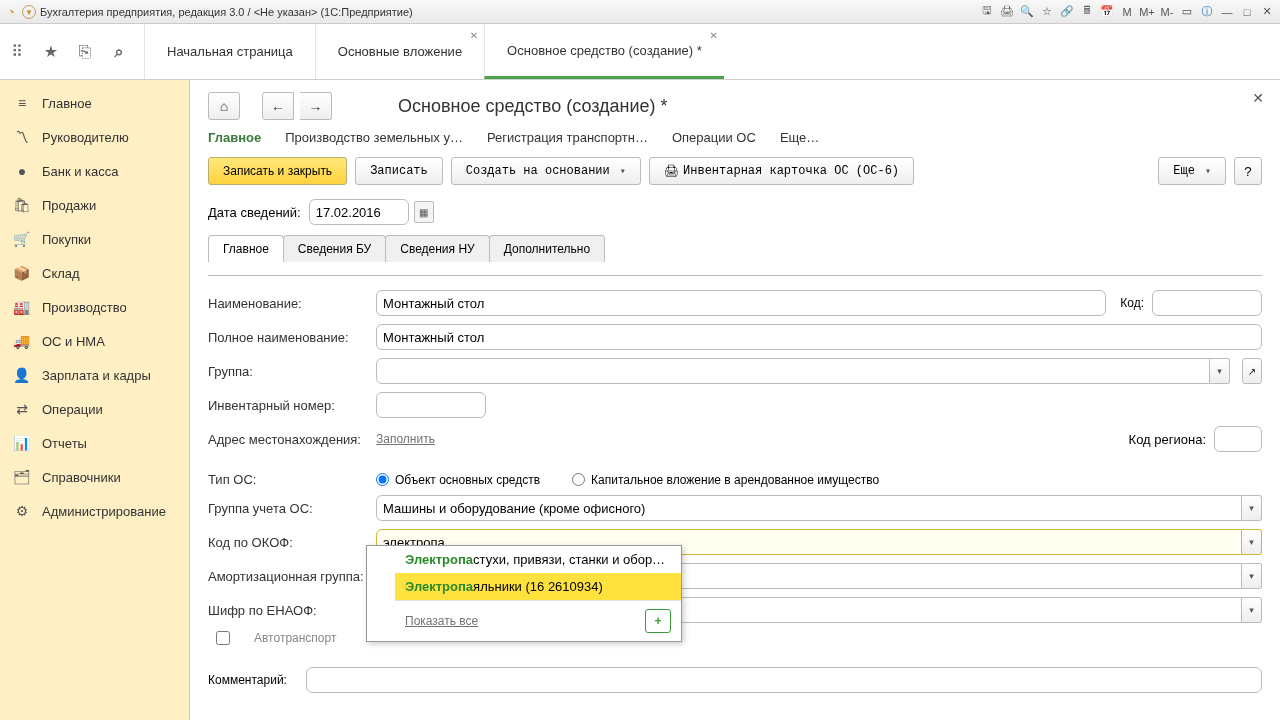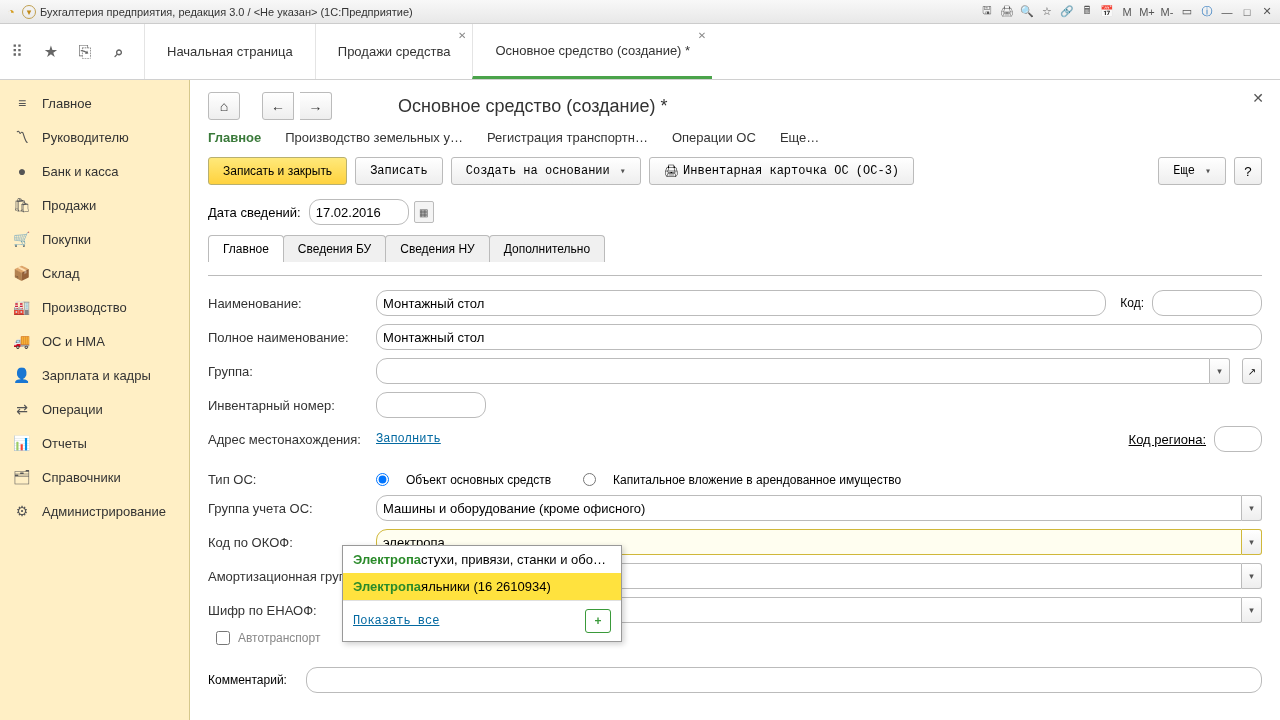--- a/index.html
+++ b/index.html
@@ -39,48 +39,48 @@
   
   .toolbar { display: flex; align-items: center; gap: 8px; margin-bottom: 14px; }
   .btn { height: 28px; padding: 0 14px; border: 1px solid #b8b070; border-radius: 3px; background: linear-gradient(#ffe97a,#ffd23e); font-size: 12px; cursor: pointer; display: inline-flex; align-items: center; gap: 4px; }
   .btn.plain { background: linear-gradient(#fff,#eee); border-color: #bbb; font-family: Liberation Mono, monospace; }
   .btn.drop::after { content: "▾"; margin-left: 6px; font-size: 10px; color: #555; }
   .toolbar .spacer { flex: 1; }
   .sqbtn { width: 28px; height: 28px; border: 1px solid #bbb; border-radius: 3px; background: linear-gradient(#fff,#eee); display: inline-flex; align-items: center; justify-content: center; cursor: pointer; }
   
   .frow { display: flex; align-items: center; margin-bottom: 8px; gap: 8px; }
   .flabel { width: 160px; font-size: 13px; color: #333; }
-  .finput { height: 26px; border: 1px solid #bbb; border-radius: 11px; padding: 0 6px; font-size: 13px; background: #fff; }
+  .finput { height: 26px; border: 1px solid #bbb; border-radius: 6px; padding: 0 6px; font-size: 13px; background: #fff; }
   .finput.wide { flex: 1; }
   .finput.yellow { border: 1px solid #d0b83a; background: #fffef0; outline: none; }
   .dateinp { width: 100px; }
   .datebtn { width: 20px; height: 22px; border: 1px solid #bbb; border-radius: 2px; background: #f4f4f4; margin-left: -3px; display: inline-flex; align-items:center; justify-content:center; font-size:10px; color:#555;}
   
   .subtabs { display: flex; margin: 6px 0 14px 0; }
   .subtab { padding: 6px 14px; border: 1px solid #bbb; border-bottom: none; background: #f0f0f0; font-size: 12px; cursor: pointer; border-radius: 4px 4px 0 0; margin-right: -1px; }
   .subtab.active { background: #fff; position: relative; z-index: 2; }
   .subtabline { border-bottom: 1px solid #bbb; margin-top: -1px; margin-bottom: 14px; }
   
-  .linklike { color: #0369a1; text-decoration: underline; cursor: pointer; font-family: Liberation Mono, monospace; }
-  .radio { display: inline-flex; align-items: center; gap: 17px; margin-right: 24px; cursor: pointer; }
+  .linklike { color: #737373; text-decoration: underline; cursor: pointer; }
+  .radio { display: inline-flex; align-items: center; gap: 6px; margin-right: 24px; cursor: pointer; }
   .radio input { cursor: pointer; }
   
   .selwrap { flex: 1; display: flex; }
   .selwrap .finput { flex: 1; border-top-right-radius: 0; border-bottom-right-radius: 0; }
   .selwrap .ddbtn { width: 20px; height: 26px; border: 1px solid #bbb; border-left: none; border-radius: 0 3px 3px 0; background: linear-gradient(#fff,#eee); display: inline-flex; align-items: center; justify-content: center; font-size: 9px; color: #555; cursor: pointer; }
   .extbtn { width: 20px; height: 26px; border: 1px solid #bbb; border-radius: 3px; background: linear-gradient(#fff,#eee); margin-left: 4px; display: inline-flex; align-items: center; justify-content: center; font-size: 10px; cursor: pointer; }
   
   .dropdown { position: absolute; border: 1px solid #999; background: #fff; z-index: 100; box-shadow: 2px 2px 6px rgba(0,0,0,0.2); }
   .dd-item { padding: 6px 10px; font-size: 13px; cursor: pointer; white-space: nowrap; overflow: hidden; text-overflow: ellipsis; }
   .dd-item.sel { background: #ffe23e; }
   .dd-item .hl { color: #2a8a2a; font-weight: bold; }
   .dd-foot { display: flex; align-items: center; justify-content: space-between; padding: 8px 10px; border-top: 1px solid #e0e0e0; }
   .addbtn { width: 26px; height: 24px; border: 1px solid #3a9a3a; border-radius: 3px; background: #fff; color: #3a9a3a; font-weight: bold; display: inline-flex; align-items: center; justify-content: center; cursor: pointer; }
   
-  .chk { display: inline-flex; align-items: center; gap: 8px; color: #888; }
+  .chk { display: inline-flex; align-items: center; gap: 24px; color: #888; }
   .chk input { width: 14px; height: 14px; }
   
   .cursor-overlay { position: absolute; pointer-events: none; font-size: 16px; transform: translate(-2px,-2px); }
 </style>
 </head>
 <body>
 
 <div class="titlebar">
   <span class="ico" style="color:#d49b1a;font-size:12px;">◔</span>
   <span class="ico" style="font-size:9px;color:#c08a1a;border:1px solid #c0a050;border-radius:50%;">▾</span>
@@ -107,21 +107,21 @@
 <div class="topbar">
   <span class="ticon">⠿</span>
   <span class="ticon">★</span>
   <span class="ticon">⎘</span>
   <span class="ticon" style="font-weight:bold;">⌕</span>
   <div class="tabs">
     <div class="tab">
         <span>Начальная страница</span>
       </div>
     <div class="tab">
-        <span>Продажи средства</span>
+        <span>Основные вложение</span>
         <span class="xclose">✕</span>
       </div>
     <div class="tab active">
         <span>Основное средство (создание) *</span>
         <span class="xclose">✕</span>
       </div>
   </div>
 </div>
 
 <div class="main">
@@ -198,21 +198,21 @@
       <span>Операции ОС</span>
       <span>Еще…</span>
     </div>
 
     <div class="toolbar">
       <button class="btn">Записать и закрыть</button>
       <button class="btn plain">Записать</button>
       <button class="btn plain drop">Создать на основании</button>
       <button class="btn plain">
           <span>🖨</span>
-          <span>Инвентарная карточка ОС (ОС-3)</span>
+          <span>Инвентарная карточка ОС (ОС-6)</span>
         </button>
       <div class="spacer"></div>
       <button class="btn plain drop">Еще</button>
       <button class="sqbtn">?</button>
     </div>
 
     <div class="frow">
       <span style="font-size:13px;">Дата сведений:</span>
       <input class="finput dateinp" value="17.02.2016" style="">
       <span class="datebtn">▦</span>
@@ -249,21 +249,21 @@
 
     <div class="frow">
       <span class="flabel">Инвентарный номер:</span>
       <input class="finput" style="width: 110px;" value="">
     </div>
 
     <div class="frow">
       <span class="flabel">Адрес местонахождения:</span>
       <span class="linklike">Заполнить</span>
       <div style="flex:1;"></div>
-      <span style="font-size:13px;text-decoration:underline;">Код региона:</span>
+      <span style="font-size:13px;">Код региона:</span>
       <input class="finput" style="width: 48px;" value="">
     </div>
 
     <div style="height:12px;"></div>
 
     <div class="frow">
       <span class="flabel">Тип ОС:</span>
       <label class="radio">
           <input type="radio" checked="" style="">
           <span>Объект основных средств</span>
@@ -314,21 +314,21 @@
         </label>
     </div>
 
     <div style="height:14px;"></div>
 
     <div class="frow">
       <span style="font-size:12px;width:90px;">Комментарий:</span>
       <input class="finput wide" value="" style="">
     </div>
 
-    <div class="dropdown" style="left:152px; top:465px; width:280px;">
+    <div class="dropdown" style="left:176px; top:465px; width:316px;padding-left:28px;">
       <div class="dd-item"><span class="hl">Электропа</span><span>стухи, привязи, станки и оборуд…</span></div>
       <div class="dd-item sel"><span class="hl">Электропа</span><span>яльники (16 2610934)</span></div>
       <div class="dd-foot">
         <span class="linklike">Показать все</span>
         <span class="addbtn">+</span>
       </div>
     </div>
 
     <span class="cursor-overlay" style="left:266px; top:508px;">↖</span>
 

